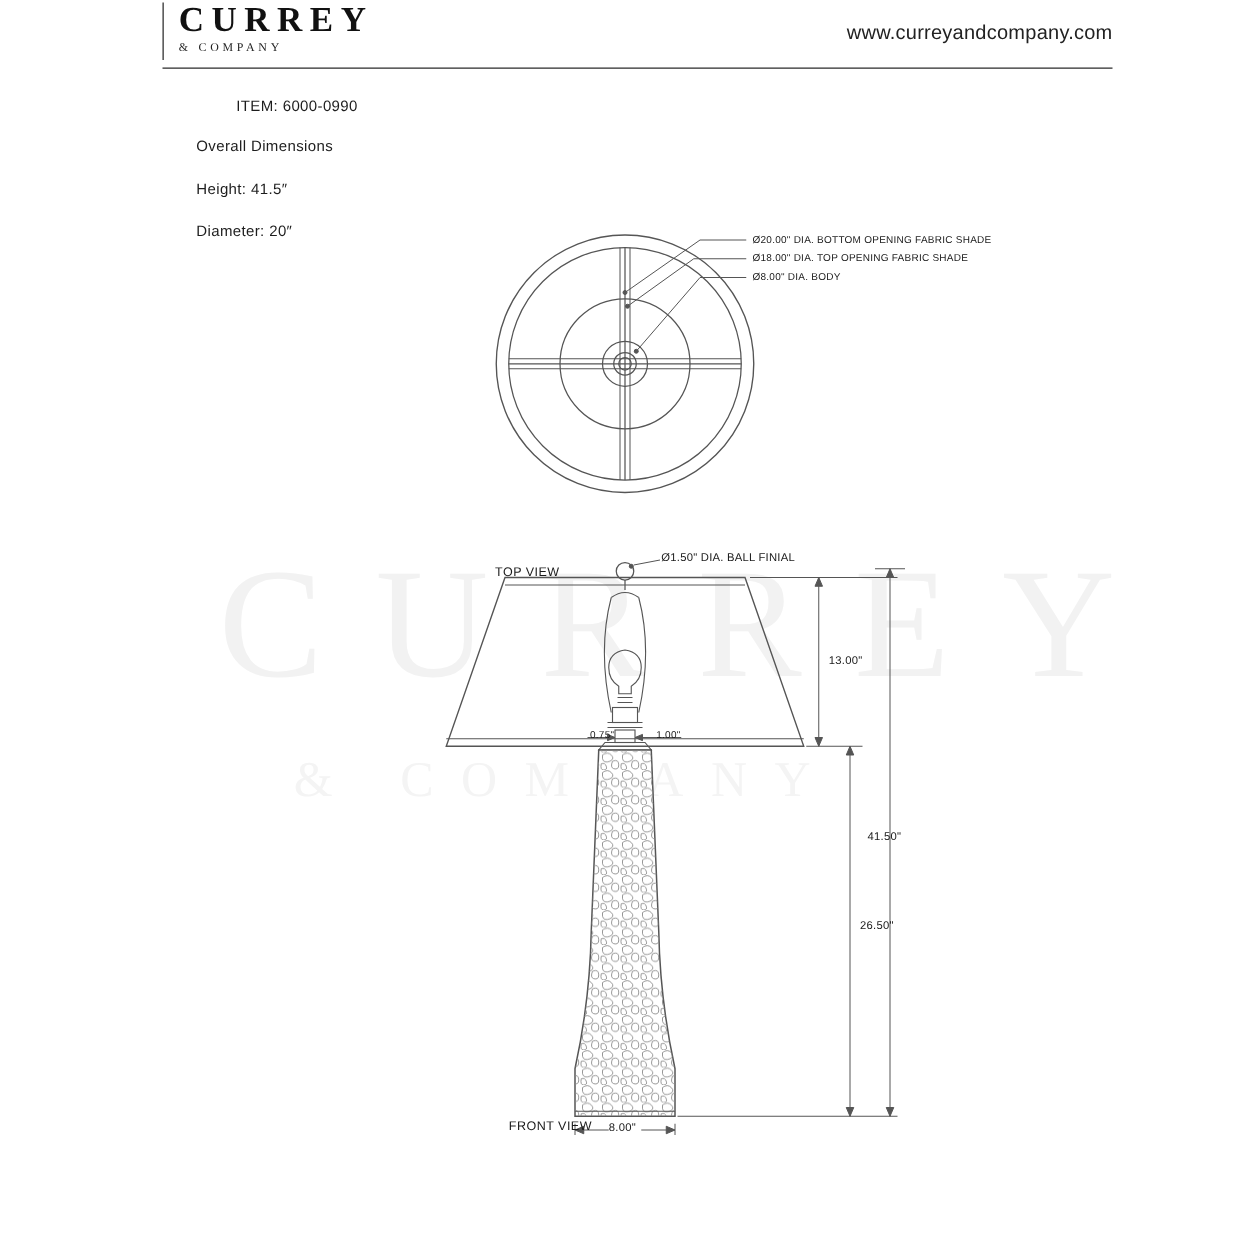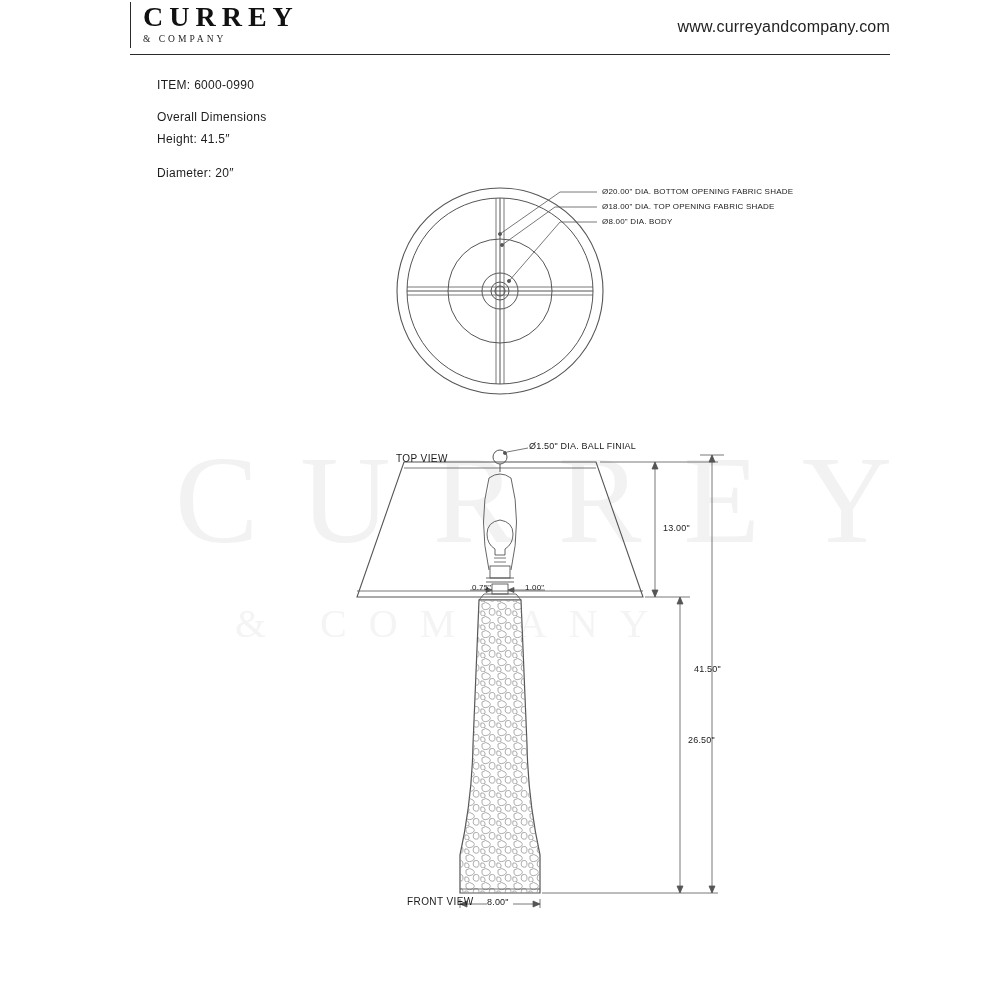--- a/index.html
+++ b/index.html
@@ -65,22 +65,22 @@
   }
 
   
   .info {
     position: absolute;
     left: 157px;
     top: 78px;
     font-size: 12px;
     color: #1d1d1d;
   }
-  .info .line { margin-bottom: 8px; letter-spacing: .3px;}
-  .info .item-no { margin-bottom: 18px; }
+  .info .line { margin-bottom: 20px; letter-spacing: .3px;}
+  .info .item-no { margin-bottom: 18px; margin-left: 32px; }
   .info .overall { }
   .info .h { margin-bottom: 20px; }
 
   
   .watermark {
     position: absolute;
     left: 175px;
     top: 430px;
     width: 720px;
     height: 420px;

